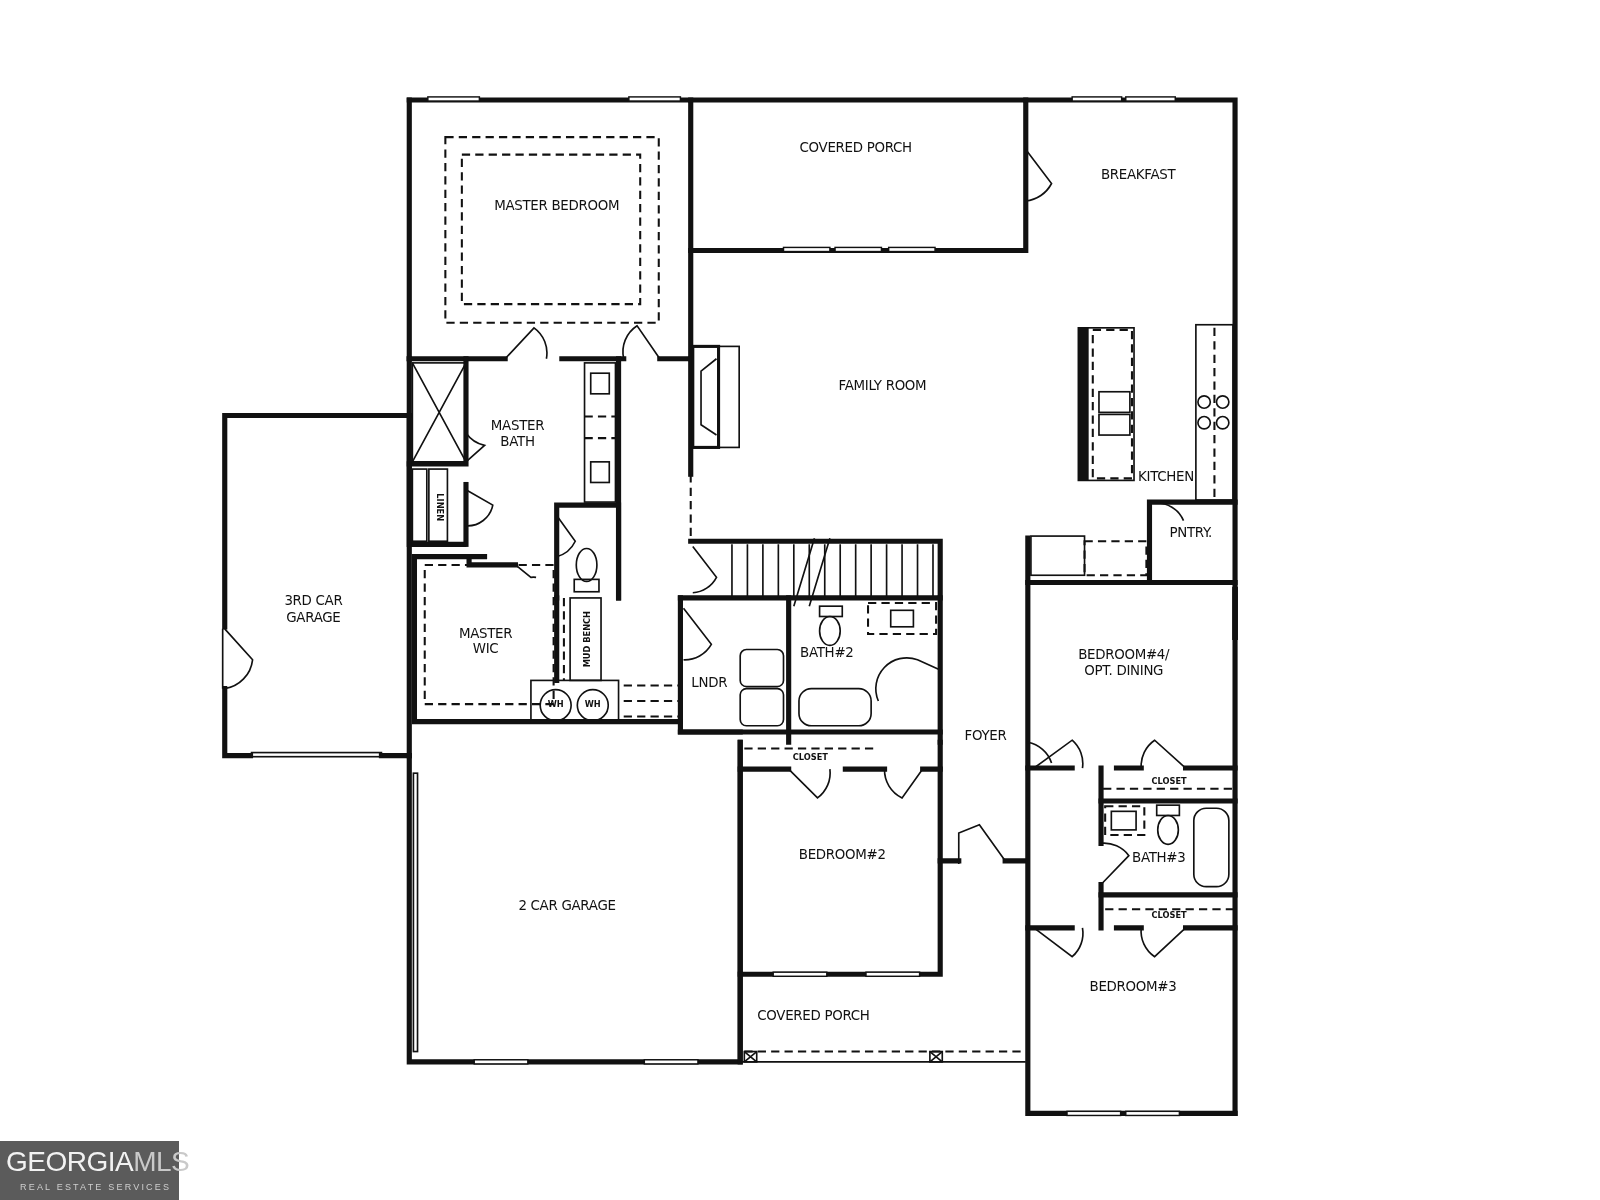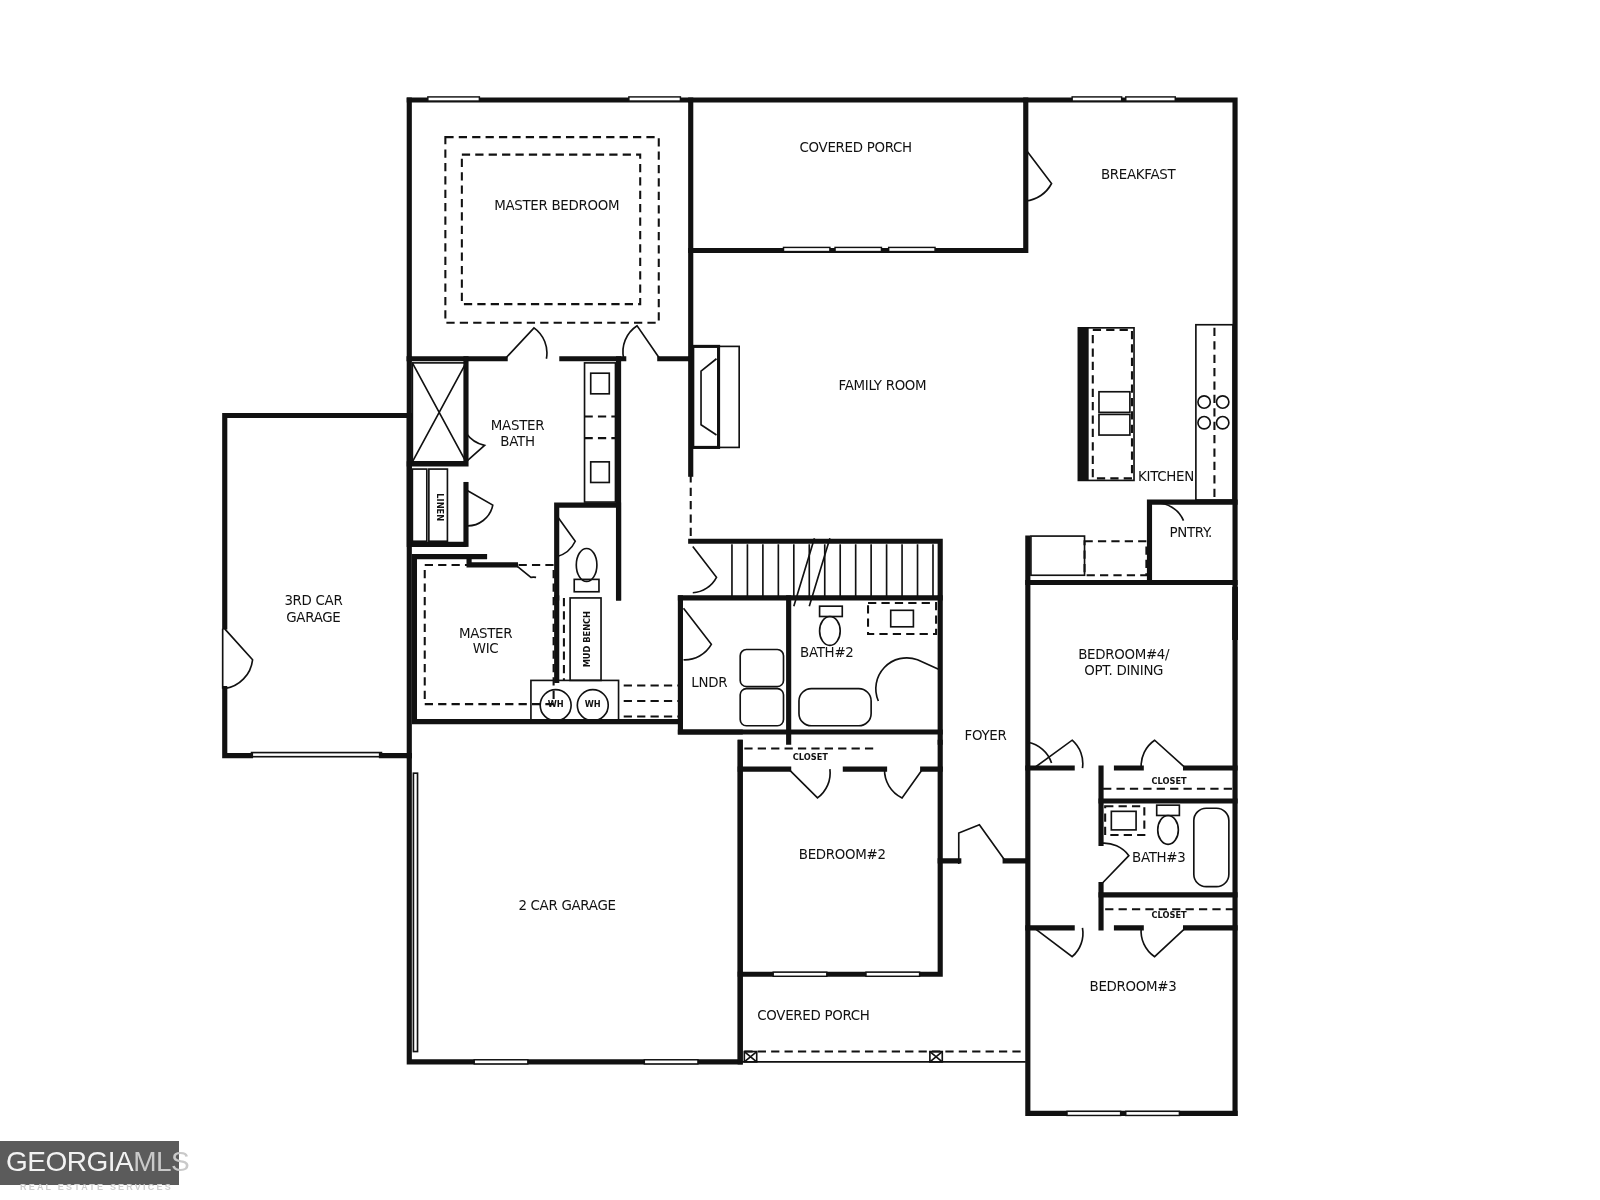--- a/index.html
+++ b/index.html
@@ -4,24 +4,24 @@
 <style>
   html, body { margin:0; padding:0; background:#ffffff; }
   body { width:1600px; height:1200px; position:relative; overflow:hidden; font-family:"DejaVu Sans", sans-serif; }
   #plan { position:absolute; left:0; top:0; width:1600px; height:1200px; }
   .wall { fill:none; stroke:#111; stroke-width:5; stroke-linecap:square; }
   .thin { fill:none; stroke:#111; stroke-width:1.6; }
   .dash { fill:none; stroke:#111; stroke-width:2; stroke-dasharray:8 5; }
   .win  { fill:#fff; stroke:#111; stroke-width:1.4; }
   .lbl  { font-family:"DejaVu Sans", sans-serif; font-size:13px; fill:#111; text-anchor:middle; letter-spacing:-0.3px; }
   .lbl-sm { font-family:"DejaVu Sans", sans-serif; font-size:8px; fill:#111; text-anchor:middle; font-weight:bold; }
-  .logo { position:absolute; left:0; top:1141px; width:179px; height:44px; background:#5b5b5b; }
+  .logo { position:absolute; left:0; top:1141px; width:179px; height:59px; background:#5b5b5b; }
   .logo-main { position:absolute; left:6px; top:6px; font-family:"Liberation Sans", sans-serif; font-size:28px; color:#f2f2f2; letter-spacing:-0.5px; line-height:30px; }
   .logo-main .mls { color:#c9c9c9; font-weight:300; }
-  .logo-sub { position:absolute; left:20px; top:41px; font-family:"Liberation Sans", sans-serif; font-size:9px; letter-spacing:2.2px; color:#cfcfcf; font-weight:bold; }
+  .logo-sub { position:absolute; left:20px; top:41px; font-family:"Liberation Sans", sans-serif; font-size:9px; letter-spacing:2.2px; color:#cfcfcf; font-weight:normal; }
   .logo-roof { position:absolute; left:122px; top:-3px; width:0; height:0; }
 </style>
 </head>
 <body>
 
 <svg id="plan" viewBox="0 0 1552 1164" preserveAspectRatio="none" xmlns="http://www.w3.org/2000/svg">
 
   <g>
     <path class="wall" d="M397 97 L670 97 L670 348"></path>
     <path class="wall" d="M397 97 L397 348"></path>

